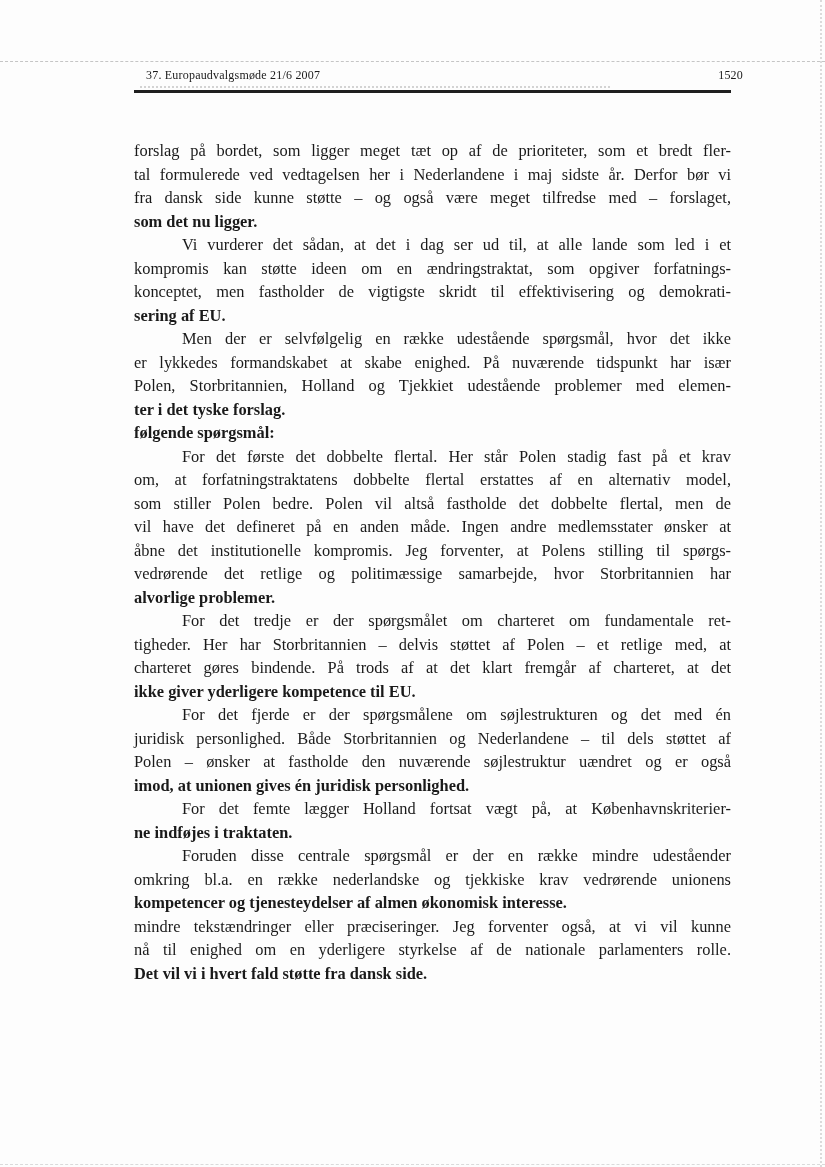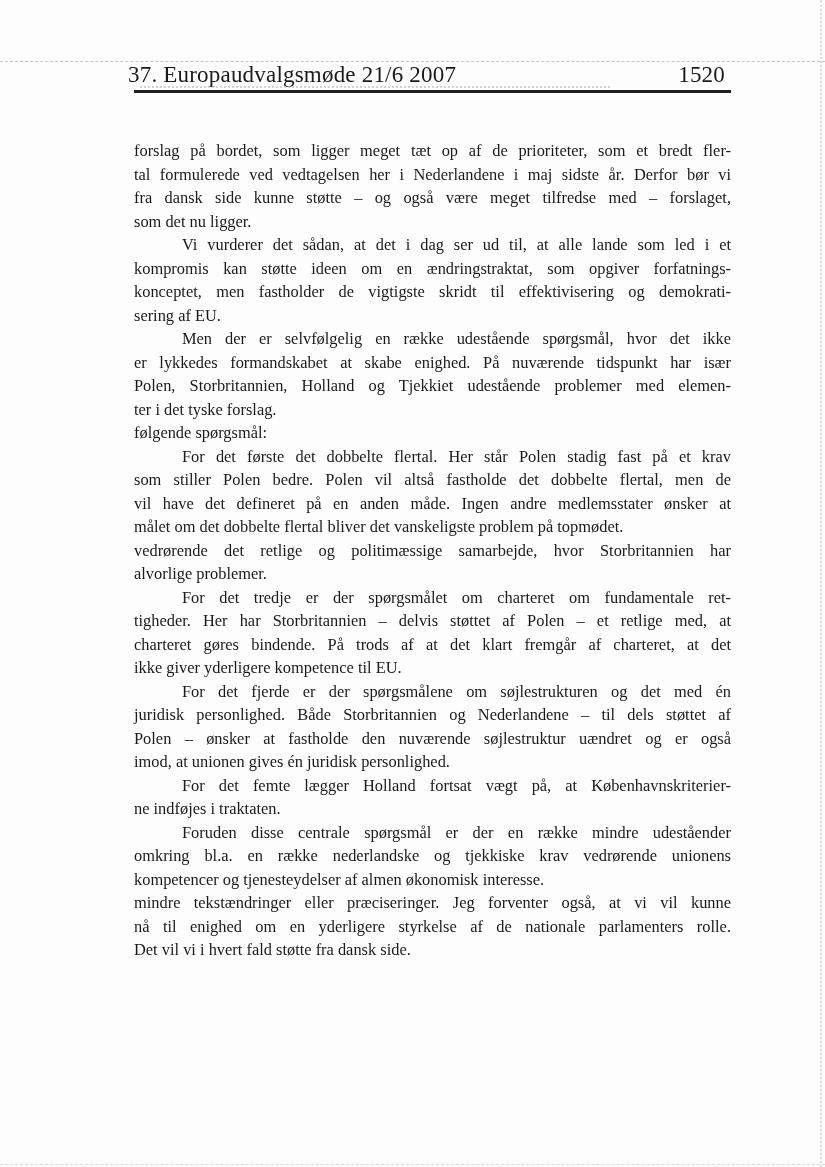--- a/index.html
+++ b/index.html
@@ -24,26 +24,26 @@
   
   .artifact-dash-top {
     position: absolute;
     top: 61px; left: 0; right: 0;
     border-top: 1px dashed #b3b3b3;
     opacity: 0.75;
   }
 
   .header {
     position: absolute;
-    top: 64px; left: 128px;
+    top: 64px; left: 146px;
     width: 597px;
     display: flex;
     justify-content: space-between;
     align-items: flex-end;
-    font-size: 23px;
+    font-size: 12px;
     line-height: 22px;
     letter-spacing: 0.2px;
   }
 
   
   .artifact-dots-header {
     position: absolute;
     top: 86px; left: 140px;
     width: 470px;
     border-top: 2px dotted #c2c2c2;
@@ -65,20 +65,21 @@
     width: 597px;
     font-size: 16.4px;
     line-height: 23.5px;
   }
   .line {
     text-align: justify;
     text-align-last: justify;
   }
   .line.para-end {
     text-align-last: left;
+    font-weight: bold;
   }
   .line.indent {
     text-indent: 48px;
   }
 
   
   .artifact-right-edge {
     position: absolute;
     top: 0; bottom: 0; right: 3px;
     border-right: 2px dotted #c6c6c6;
@@ -115,23 +116,24 @@
       <div class="line indent">Vi vurderer det sådan, at det i dag ser ud til, at alle lande som led i et</div>
       <div class="line">kompromis kan støtte ideen om en ændringstraktat, som opgiver forfatnings-</div>
       <div class="line">konceptet, men fastholder de vigtigste skridt til effektivisering og demokrati-</div>
       <div class="line para-end">sering af EU.</div>
       <div class="line indent">Men der er selvfølgelig en række udestående spørgsmål, hvor det ikke</div>
       <div class="line">er lykkedes formandskabet at skabe enighed. På nuværende tidspunkt har især</div>
       <div class="line">Polen, Storbritannien, Holland og Tjekkiet udestående problemer med elemen-</div>
       <div class="line para-end">ter i det tyske forslag.</div>
       <div class="line para-end">følgende spørgsmål:</div>
       <div class="line indent">For det første det dobbelte flertal. Her står Polen stadig fast på et krav</div>
+      <div class="line">om, at forfatningstraktatens dobbelte flertal erstattes af en alternativ model,</div>
       <div class="line">som stiller Polen bedre. Polen vil altså fastholde det dobbelte flertal, men de</div>
       <div class="line">vil have det defineret på en anden måde. Ingen andre medlemsstater ønsker at</div>
-      <div class="line para-end">målet om det dobbelte flertal bliver det vanskeligste problem på topmødet.</div>
+      <div class="line">åbne det institutionelle kompromis. Jeg forventer, at Polens stilling til spørgs-</div>
       <div class="line">vedrørende det retlige og politimæssige samarbejde, hvor Storbritannien har</div>
       <div class="line para-end">alvorlige problemer.</div>
       <div class="line indent">For det tredje er der spørgsmålet om charteret om fundamentale ret-</div>
       <div class="line">tigheder. Her har Storbritannien – delvis støttet af Polen – et retlige med, at</div>
       <div class="line">charteret gøres bindende. På trods af at det klart fremgår af charteret, at det</div>
       <div class="line para-end">ikke giver yderligere kompetence til EU.</div>
       <div class="line indent">For det fjerde er der spørgsmålene om søjlestrukturen og det med én</div>
       <div class="line">juridisk personlighed. Både Storbritannien og Nederlandene – til dels støttet af</div>
       <div class="line">Polen – ønsker at fastholde den nuværende søjlestruktur uændret og er også</div>
       <div class="line para-end">imod, at unionen gives én juridisk personlighed.</div>

